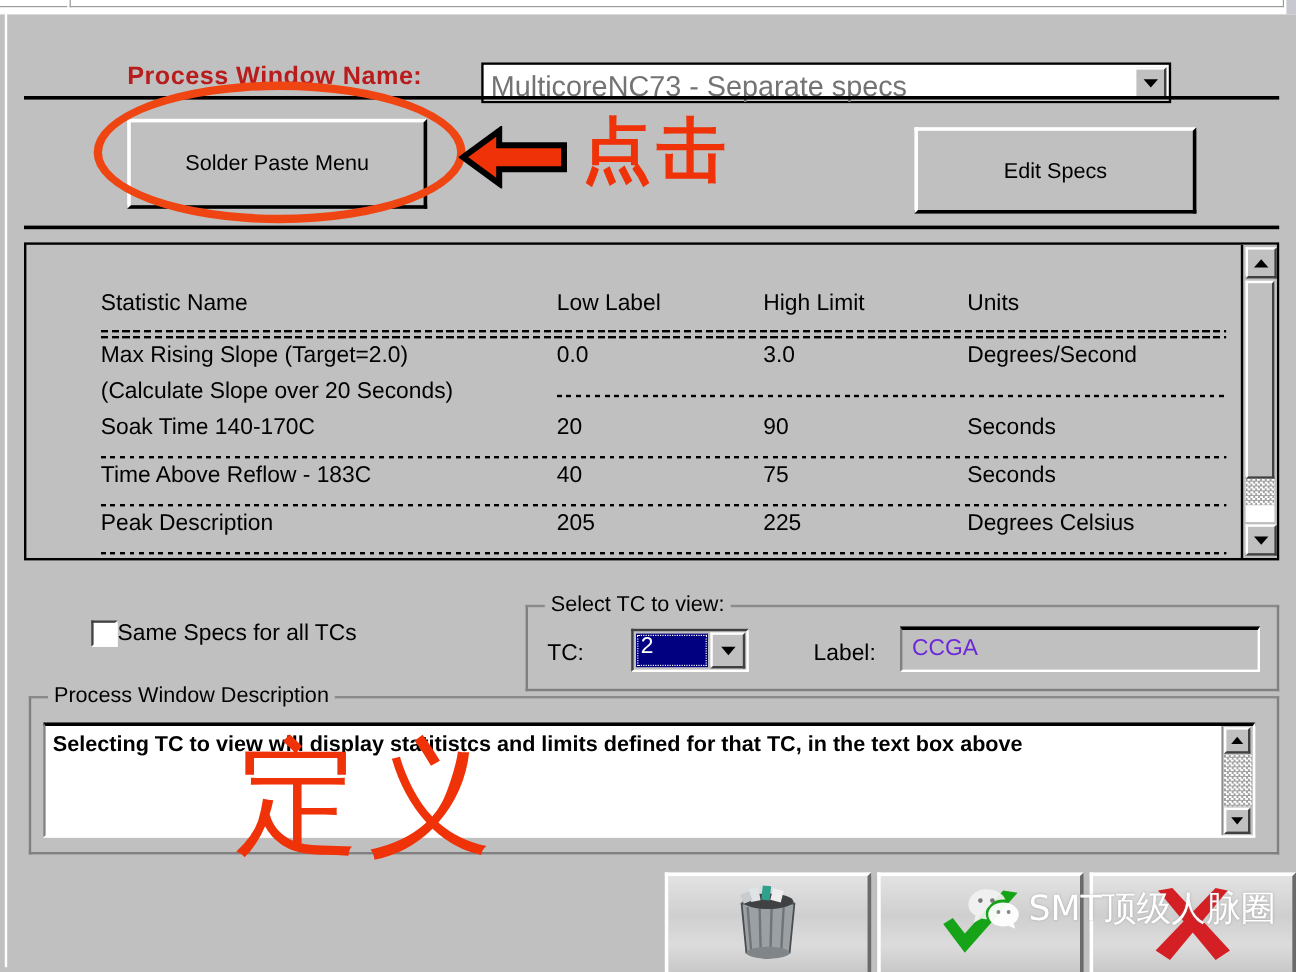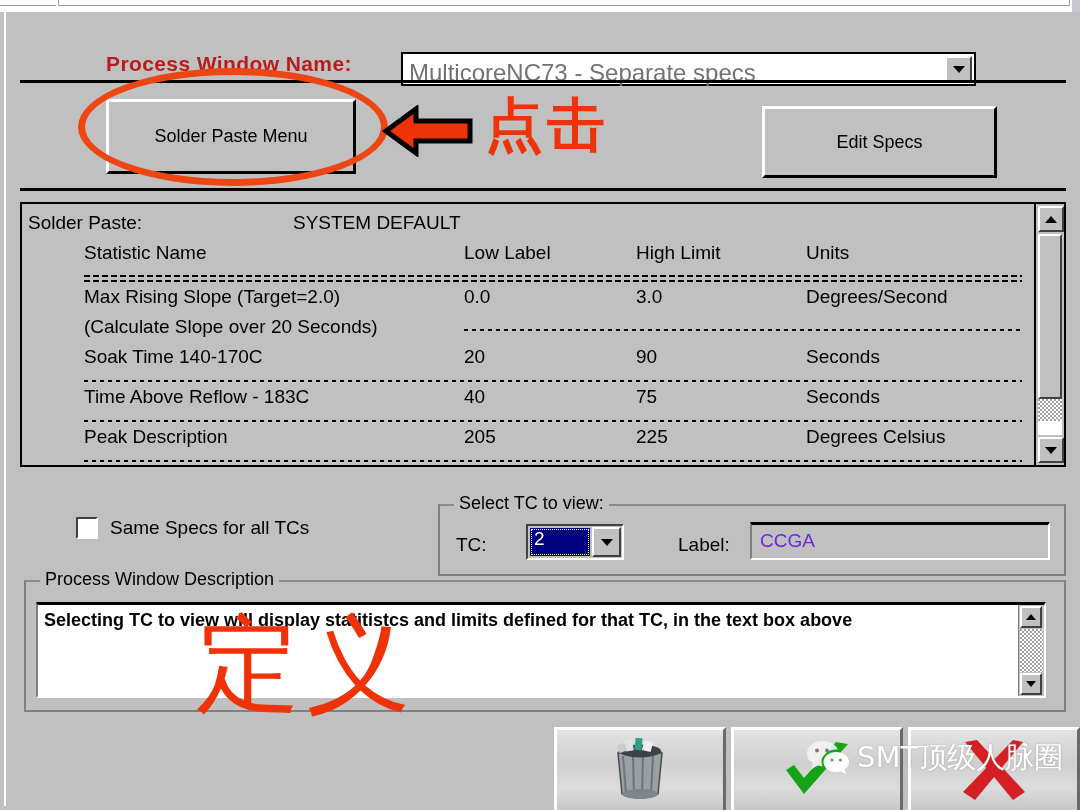--- a/index.html
+++ b/index.html
@@ -193,21 +193,21 @@
   .vs-grip {
     position: absolute; left: 0; right: 0; height: 22px;
     background-image:
       repeating-conic-gradient(#ffffff 0% 25%, #a0a0a0 0% 50%);
     background-size: 4px 4px;
   }
 
   
   .chk-wrap {
     position: absolute; left: 70px; top: 505px;
-    display: flex; align-items: center; gap: 12px;
+    display: flex; align-items: center; 
   }
   .chkbox {
     width: 22px; height: 22px;
     background: #ffffff;
     border-top: 2px solid #404040;
     border-left: 2px solid #404040;
     border-right: 2px solid #ffffff;
     border-bottom: 2px solid #ffffff;
     box-sizing: border-box;
   }
@@ -419,23 +419,20 @@
     </div>
     <div class="btn3d" id="btn-edit">
       <span>Edit Specs</span>
     </div>
 
     <div class="hr-line" style="top:176px;"></div>
 
     <div class="spec-panel">
       <div class="spec-inner">
 
-        <div class="sp-head">
-          <span class="sp-key">Solder Paste:</span><span>SYSTEM DEFAULT</span>
-        </div>
 
         <div class="sp-table">
           <div class="sp-row">
             <span class="sp-c0">Statistic Name</span><span class="sp-c1">Low Label</span><span class="sp-c2">High Limit</span><span class="sp-c3">Units</span>
           </div>
 
           <div class="dbl-rule"></div>
 
           <div class="sp-row">
             <span class="sp-c0">Max Rising Slope (Target=2.0)</span><span class="sp-c1">0.0</span><span class="sp-c2">3.0</span><span class="sp-c3">Degrees/Second</span>

